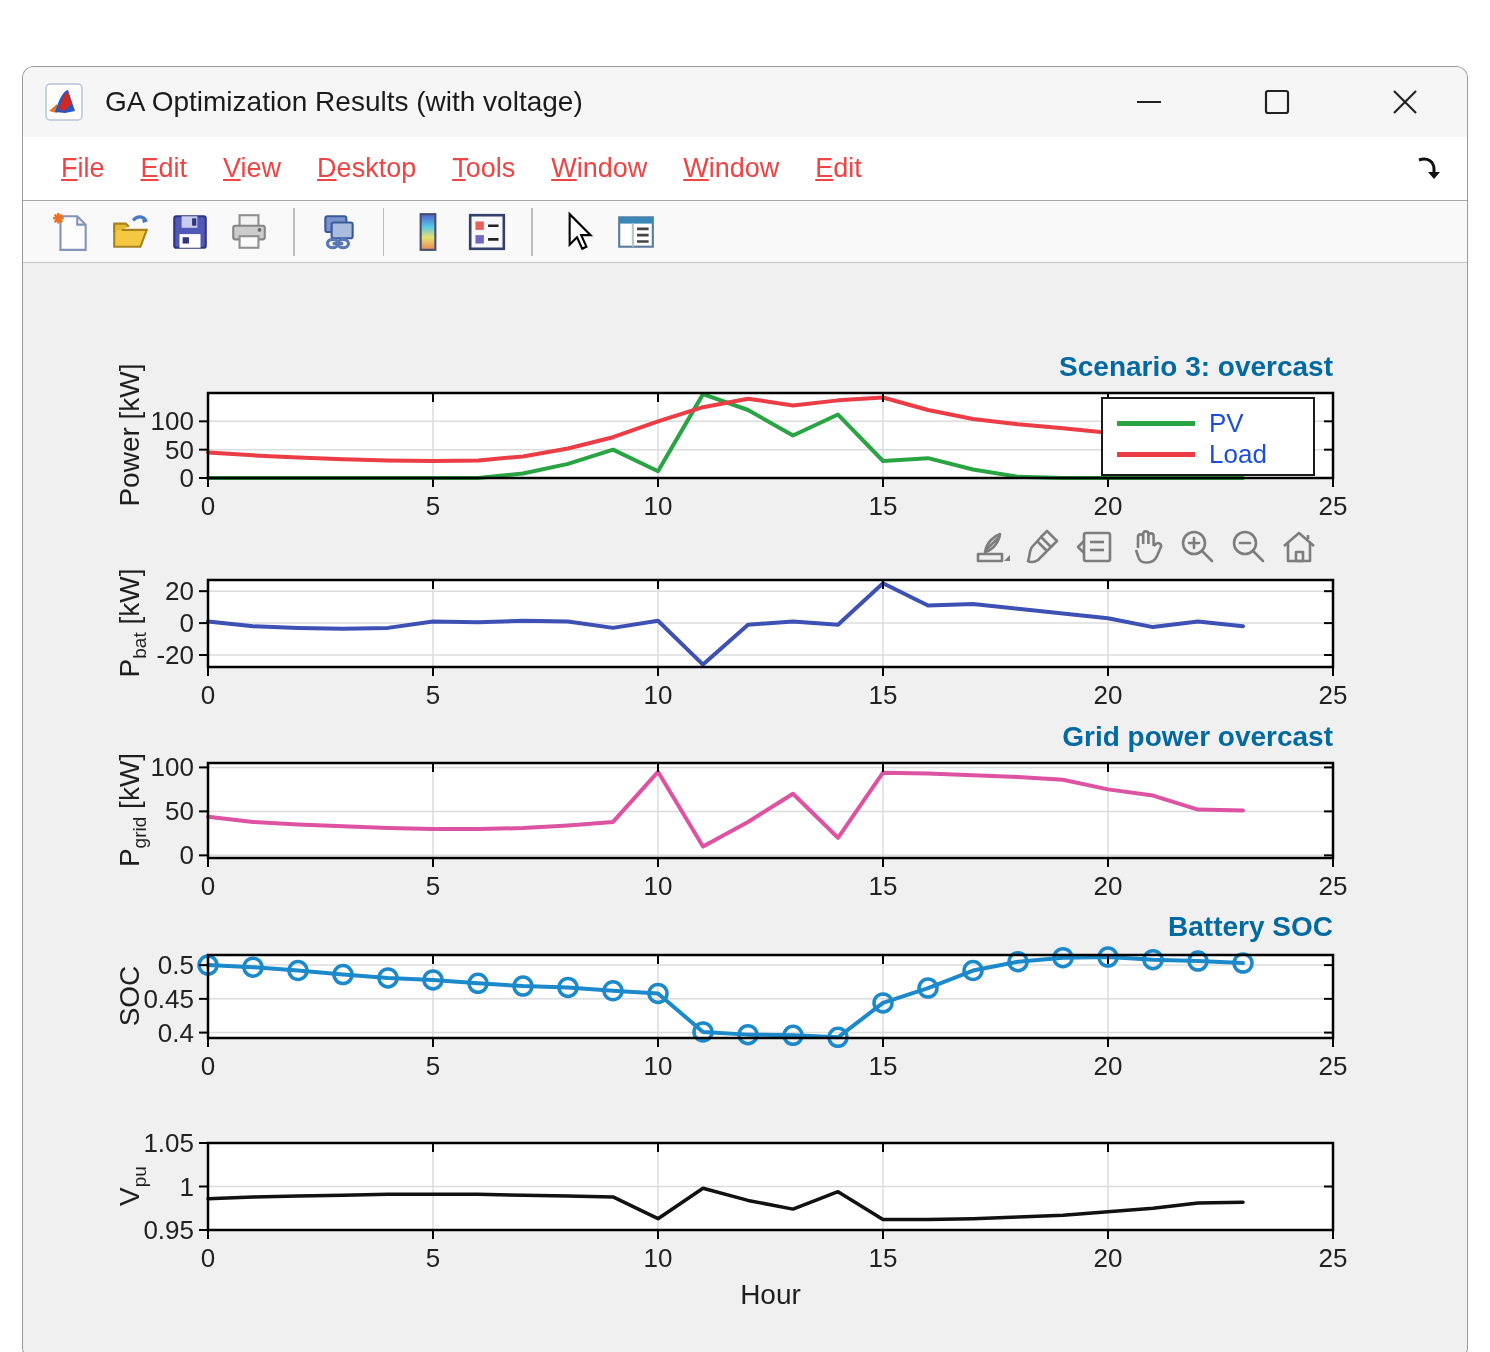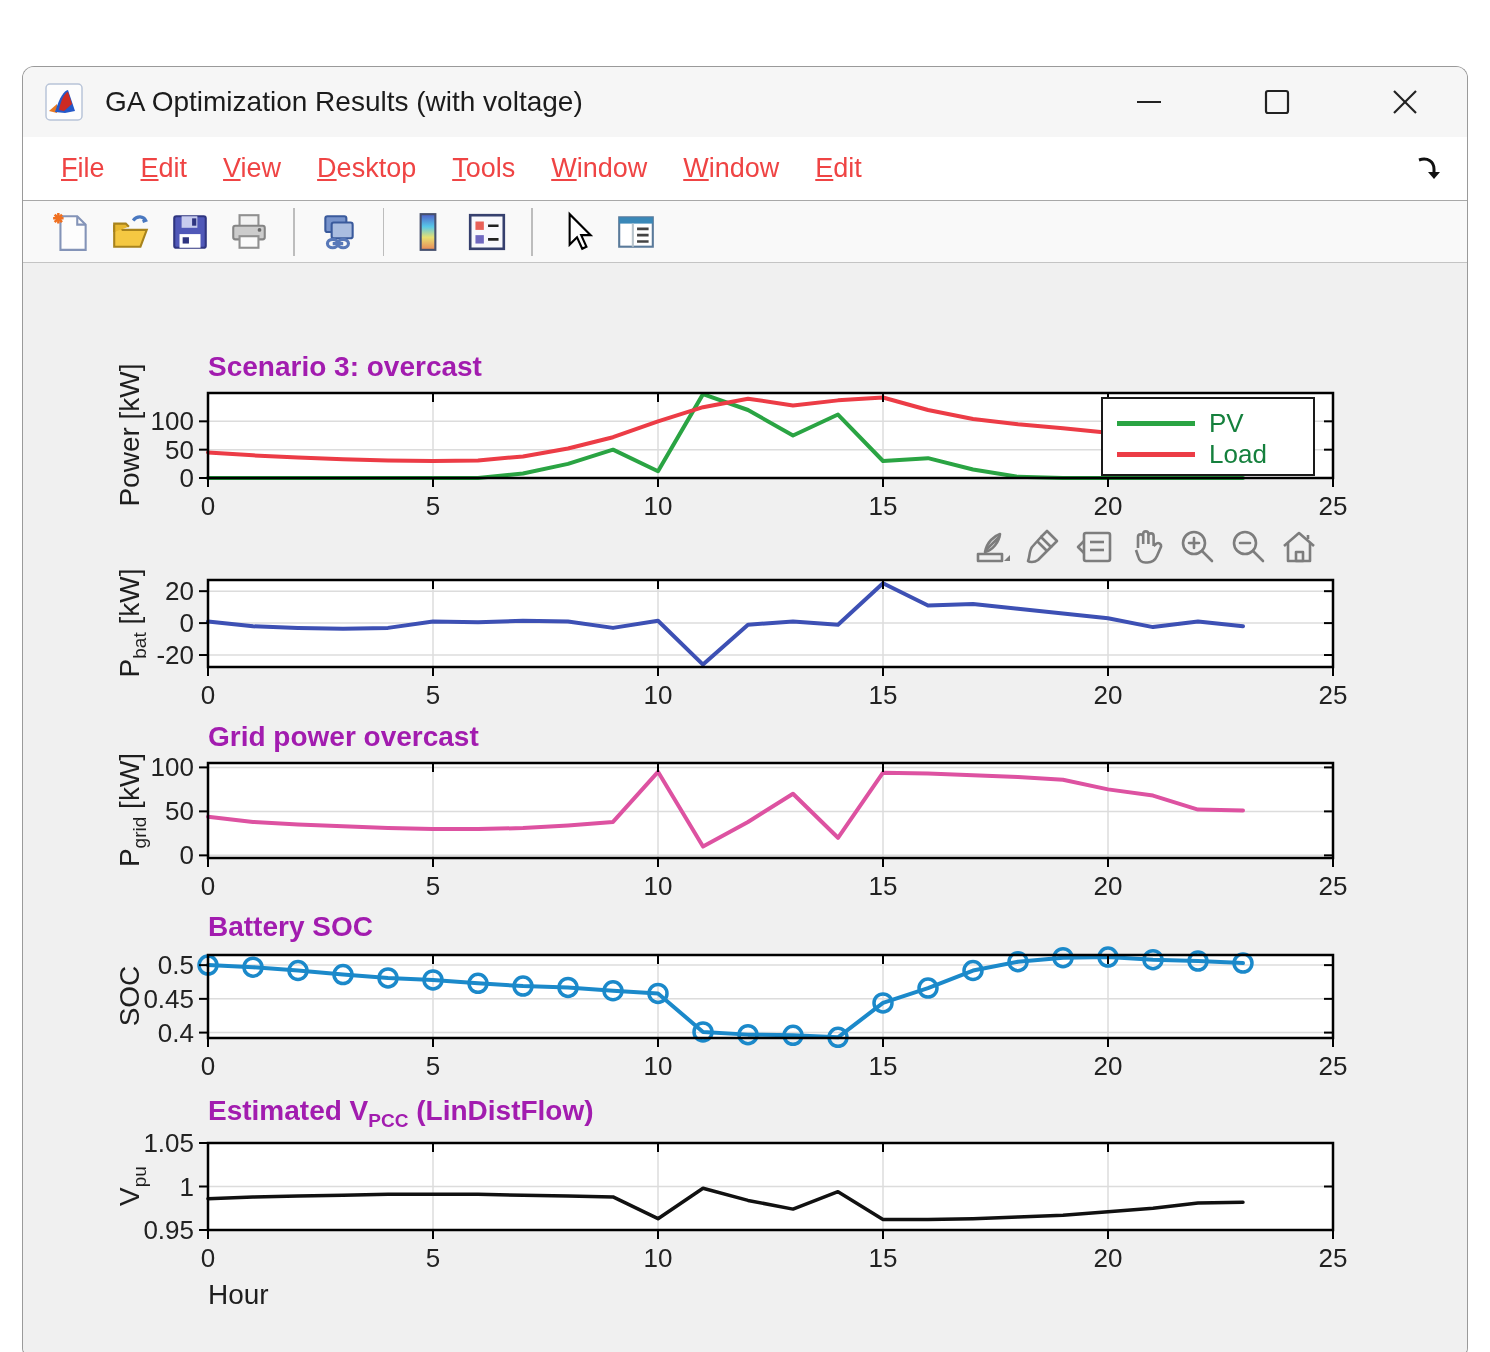--- a/index.html
+++ b/index.html
@@ -26,38 +26,38 @@
   .dock-btn { margin-left:auto; margin-right:22px; width:34px; height:34px; }
 
   
   .toolbar { height:62px; background:#f9f9f9; display:flex; align-items:center; padding-left:26px; gap:13px; border-bottom:1.5px solid #c4c4c4; }
   .tb-btn { width:46px; height:46px; display:flex; align-items:center; justify-content:center; }
   .tb-sep { width:1.5px; height:48px; background:#bdbdbd; margin:0 8px; }
 
   
   .canvas { position:relative; width:100%; height:1094px; background:#f0f0f0; }
 
-  .plot-title { position:absolute; left:185px; width:1125px; text-align:left;
-    font-size:28px; font-weight:bold; color:#a21caf; }
+  .plot-title { position:absolute; left:185px; width:1125px; text-align:right;
+    font-size:28px; font-weight:bold; color:#0369a1; }
   .plot-title sub, .ylabel sub { font-size:0.68em; font-weight:inherit; vertical-align:-0.35em; }
 
   .ylabel { position:absolute; left:9px; width:200px; height:46px;
     display:flex; align-items:center; justify-content:center;
     transform:rotate(-90deg); font-size:28px; color:#1e1e1e; }
 
   svg.axes { position:absolute; overflow:visible; }
   svg.axes text { font-family:"Liberation Sans", sans-serif; font-size:26px; fill:#222222; }
 
-  .xlabel { position:absolute; left:185px; width:1125px; font-size:28px; color:#1e1e1e; }
+  .xlabel { position:absolute; left:185px; width:1125px; text-align:center; font-size:28px; color:#1e1e1e; }
 
   .legend { position:absolute; left:1078px; top:134px; width:214px; height:79px;
     background:#ffffff; border:2.5px solid #1a1a1a; padding-top:9px; }
   .legend-row { display:flex; align-items:center; height:31px; padding-left:14px; }
   .legend-line { width:78px; height:5px; margin-right:14px; }
-  .legend-label { font-size:26px; color:#15803d; }
+  .legend-label { font-size:26px; color:#1d4ed8; }
 
   .ax-toolbar { position:absolute; left:950px; top:264px; display:flex; gap:11px; }
   .ax-btn { width:40px; height:40px; }
 </style>
 </head>
 <body>
 
 <div class="window">
 
   <div class="titlebar">
@@ -444,21 +444,20 @@
         <line x1="1116" y1="77.60162601626016" x2="1125" y2="77.60162601626016" stroke="#000" stroke-width="2"></line>
         <text x="-14" y="77.60162601626016" text-anchor="end" dominant-baseline="central">0.4</text>
         <line x1="-9" y1="43.861788617886184" x2="0" y2="43.861788617886184" stroke="#000" stroke-width="2"></line>
         <line x1="1116" y1="43.861788617886184" x2="1125" y2="43.861788617886184" stroke="#000" stroke-width="2"></line>
         <text x="-14" y="43.861788617886184" text-anchor="end" dominant-baseline="central">0.45</text>
         <line x1="-9" y1="10.121951219512198" x2="0" y2="10.121951219512198" stroke="#000" stroke-width="2"></line>
         <line x1="1116" y1="10.121951219512198" x2="1125" y2="10.121951219512198" stroke="#000" stroke-width="2"></line>
         <text x="-14" y="10.121951219512198" text-anchor="end" dominant-baseline="central">0.5</text>
       </svg>
 
-    <div class="plot-title" style="top:832px"><span>Estimated V</span><sub>PCC</sub><span> (LinDistFlow)</span></div>
     <div class="ylabel" style="top:900px">
         <span><span>V</span><sub>pu</sub><span></span></span>
       </div>
     <svg class="axes" style="left:185px; top:880px" width="1125" height="87">
         <rect x="0" y="0" width="1125" height="87" fill="#ffffff"></rect>
         <line x1="0" y1="0" x2="0" y2="87" stroke="#dcdcdc" stroke-width="1.5"></line>
         <line x1="225" y1="0" x2="225" y2="87" stroke="#dcdcdc" stroke-width="1.5"></line>
         <line x1="450" y1="0" x2="450" y2="87" stroke="#dcdcdc" stroke-width="1.5"></line>
         <line x1="675" y1="0" x2="675" y2="87" stroke="#dcdcdc" stroke-width="1.5"></line>
         <line x1="900" y1="0" x2="900" y2="87" stroke="#dcdcdc" stroke-width="1.5"></line>

